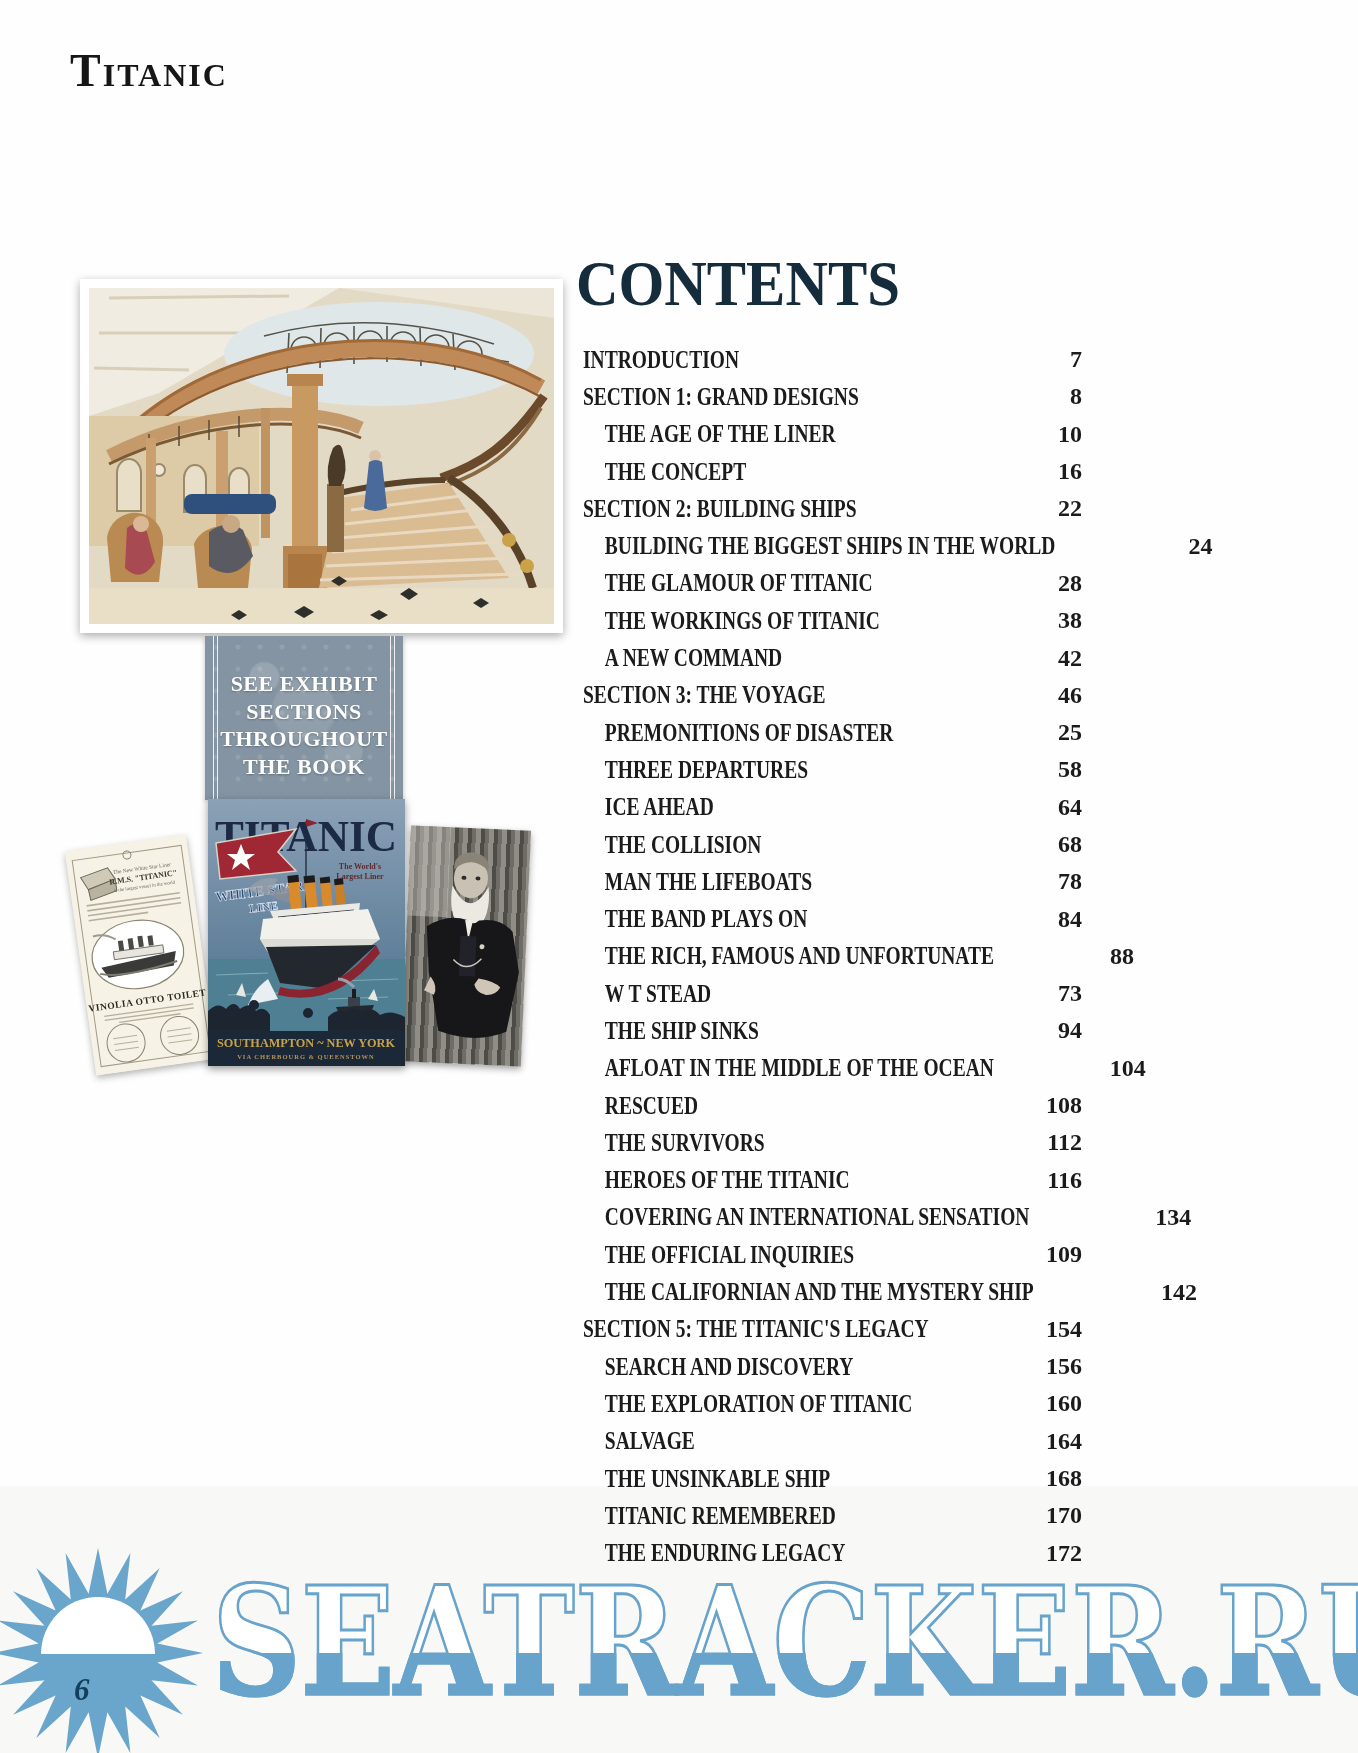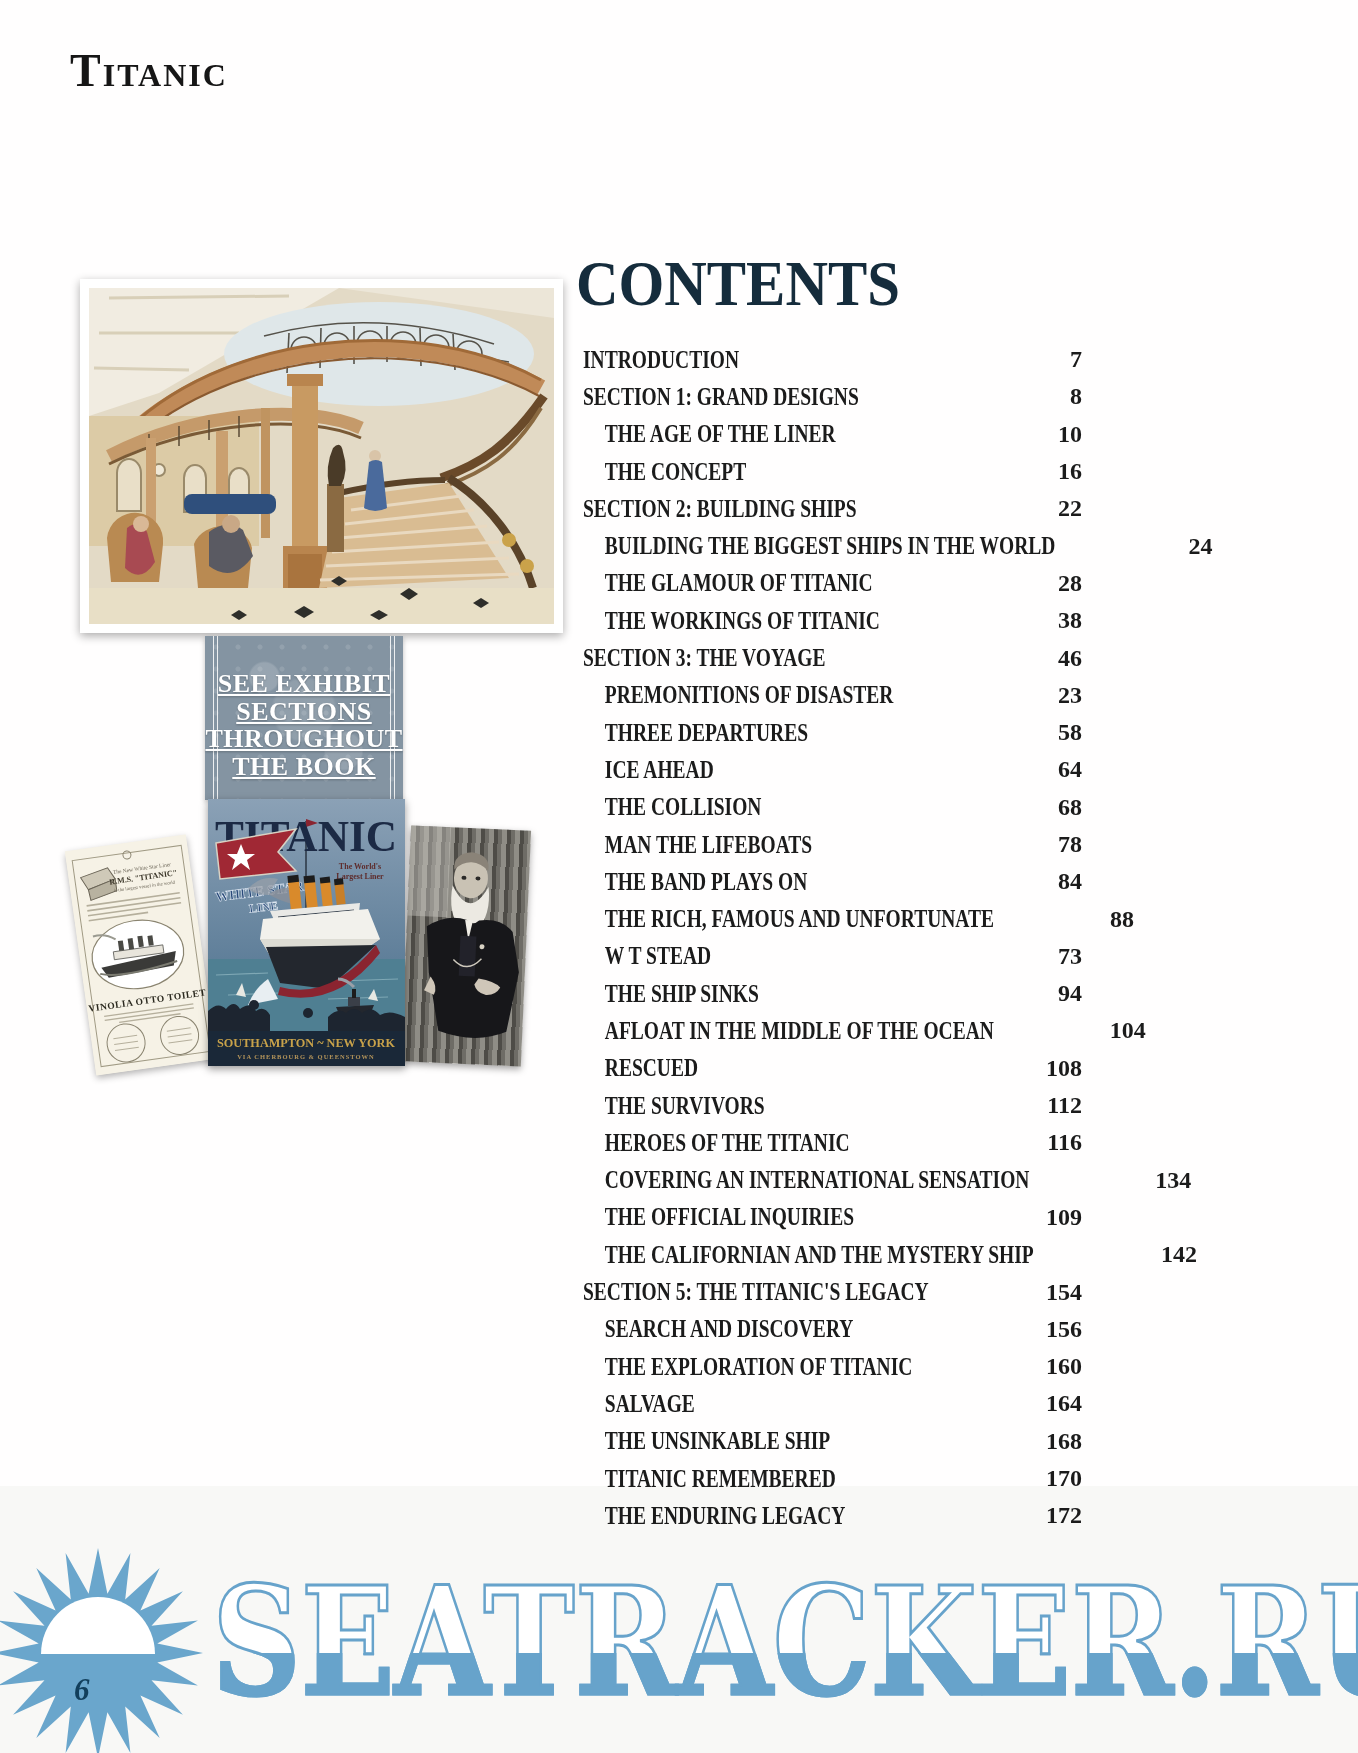--- a/index.html
+++ b/index.html
@@ -21,22 +21,22 @@
           background-image:
             radial-gradient(circle at 30% 25%, rgba(255,255,255,.16) 0 14px, transparent 16px),
             radial-gradient(circle at 70% 70%, rgba(255,255,255,.13) 0 18px, transparent 20px),
             radial-gradient(circle at 50% 45%, rgba(255,255,255,.10) 0 30px, transparent 33px),
             radial-gradient(circle, rgba(255,255,255,.12) 0 2px, transparent 3px);
           background-size:100% 100%,100% 100%,100% 100%,22px 22px;
           box-shadow:0 2px 5px rgba(0,0,0,.25);}
   .banner .vline{position:absolute;top:0;bottom:0;width:0;border-left:1px solid rgba(255,255,255,.85);}
   .banner .v1{left:8px}.banner .v2{left:12px}.banner .v3{right:8px}.banner .v4{right:12px}
   .banner-text{position:absolute;left:0;right:0;top:34px;text-align:center;color:#ffffff;
-               font-weight:bold;font-size:26px;line-height:27.5px;white-space:pre-line;
-               text-shadow:0 1px 2px rgba(0,0,0,.25);letter-spacing:.5px;text-decoration:underline;}
+               font-weight:bold;font-size:22px;line-height:27.5px;white-space:pre-line;
+               text-shadow:0 1px 2px rgba(0,0,0,.25);letter-spacing:.5px;}
 
   
   .advert{position:absolute;left:80px;top:842px;width:122px;height:226px;background:#f6f2e6;
           transform:rotate(-8deg);box-shadow:0 3px 7px rgba(0,0,0,.3);z-index:2;}
   .advert svg{display:block}
 
   
   .poster{position:absolute;left:208px;top:799px;width:197px;height:267px;z-index:3;
           box-shadow:0 3px 8px rgba(0,0,0,.4);}
   .poster svg{display:block}
@@ -366,27 +366,31 @@
         <span class="tpage">24</span>
       </div>
     <div class="trow sub">
         <span class="tlabel">THE GLAMOUR OF TITANIC</span>
         <span class="tpage">28</span>
       </div>
     <div class="trow sub">
         <span class="tlabel">THE WORKINGS OF TITANIC</span>
         <span class="tpage">38</span>
       </div>
+    <div class="trow sub">
+        <span class="tlabel">A NEW COMMAND</span>
+        <span class="tpage">42</span>
+      </div>
     <div class="trow">
         <span class="tlabel">SECTION 3: THE VOYAGE</span>
         <span class="tpage">46</span>
       </div>
     <div class="trow sub">
         <span class="tlabel">PREMONITIONS OF DISASTER</span>
-        <span class="tpage">23</span>
+        <span class="tpage">25</span>
       </div>
     <div class="trow sub">
         <span class="tlabel">THREE DEPARTURES</span>
         <span class="tpage">58</span>
       </div>
     <div class="trow sub">
         <span class="tlabel">ICE AHEAD</span>
         <span class="tpage">64</span>
       </div>
     <div class="trow sub">

